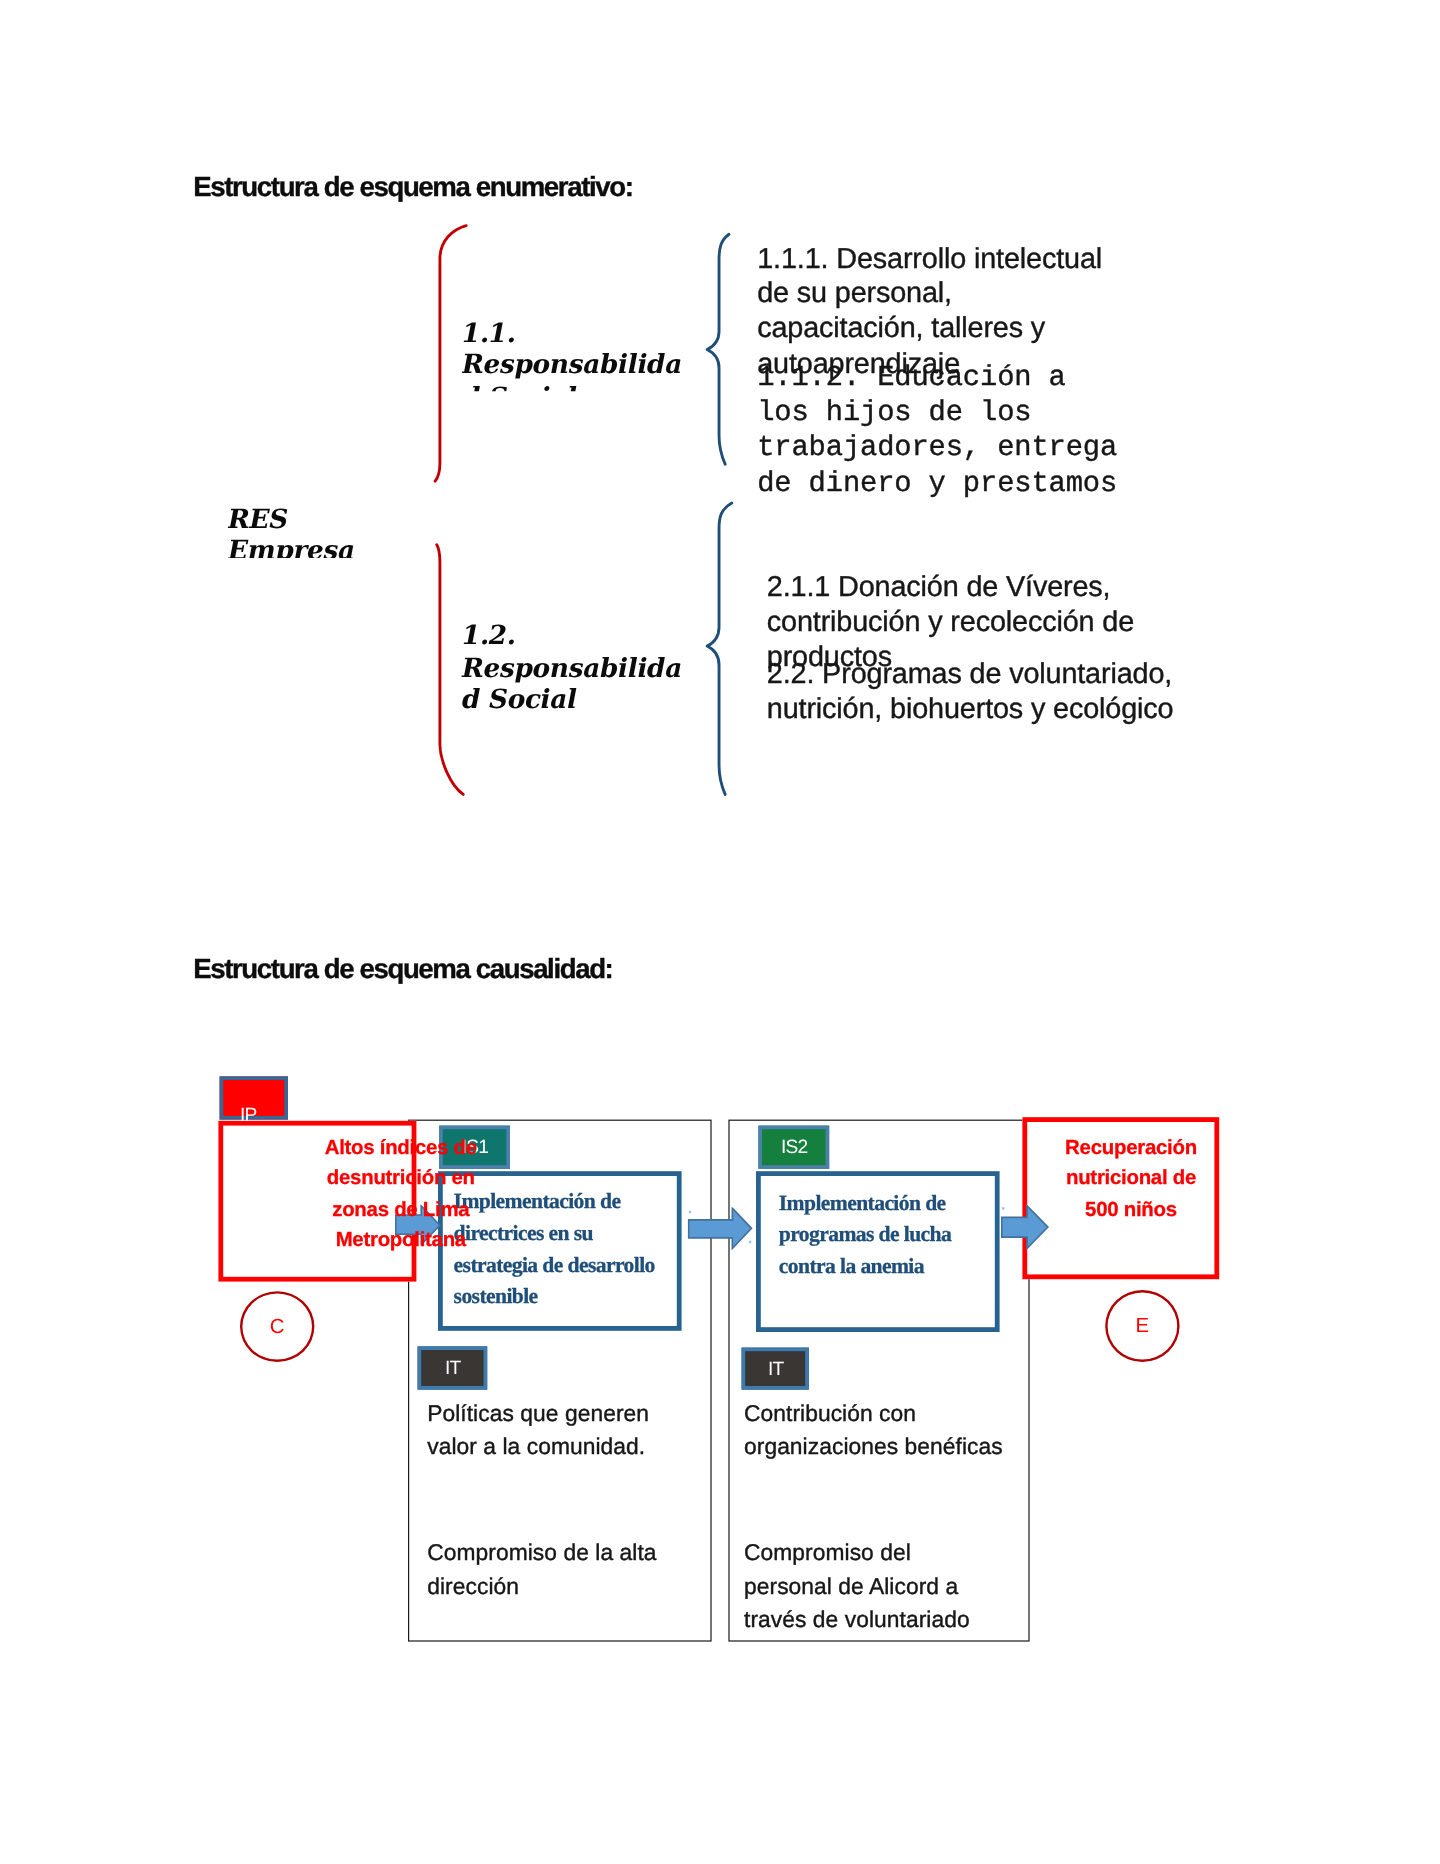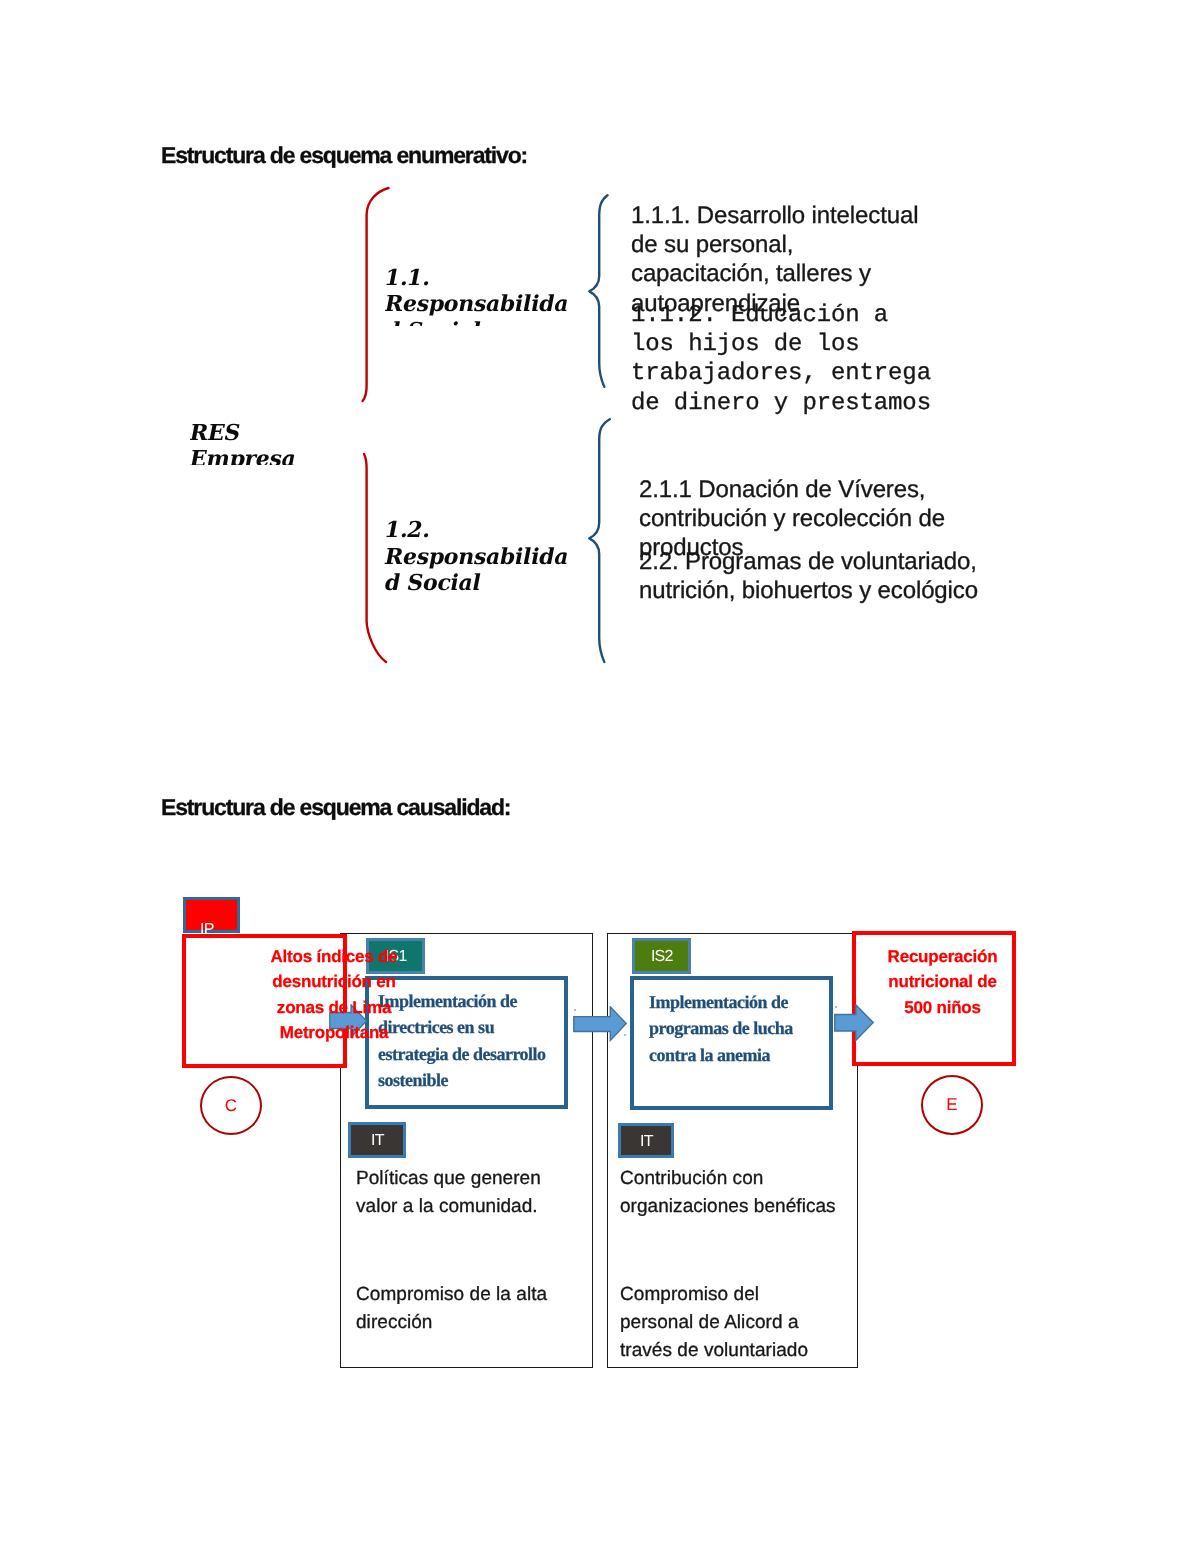--- a/index.html
+++ b/index.html
@@ -88,21 +88,21 @@
 
     <svg class="abs" style="left:573px;top:1006px;" width="56" height="36" viewBox="0 0 56 36">
       <path d="M 0.8 10.6 L 37.3 10.6 L 37.3 0.8 L 53.2 17.6 L 37.3 34.4 L 37.3 25.5 L 0.8 25.5 Z" fill="#5B9BD5" stroke="#41719C" stroke-width="1.4" stroke-linejoin="miter"></path>
     </svg>
 
     <div class="abs" style="left:574px;top:1009px;width:2px;height:2px;background:#9DC3E6;"></div>
     <div class="abs" style="left:624px;top:1034px;width:2px;height:2px;background:#9DC3E6;"></div>
     <div class="abs" style="left:835px;top:1006px;width:2px;height:2px;background:#9DC3E6;"></div>
     <div class="abs" style="left:870px;top:1035px;width:2px;height:2px;background:#9DC3E6;"></div>
 
-    <div class="abs tagbox" style="left:632px;top:938px;width:59px;height:36px;background:#4d7c0f;border:3px solid #4C80AC;">
+    <div class="abs tagbox" style="left:632px;top:938px;width:59px;height:36px;background:#15803d;border:3px solid #4C80AC;">
       <span>IS2</span>
     </div>
     <div class="abs bluebox" style="left:630px;top:976px;width:203px;height:134px;"></div>
     <div class="abs bluetext" style="left:649px;top:989px;width:168px;">Implementación de programas de lucha contra la anemia</div>
     <div class="abs tagbox" style="left:618px;top:1123px;width:56px;height:35px;background:#3A3634;border:3px solid #3C7BB0;">
       <span>IT</span>
     </div>
     <div class="abs ittext" style="left:620px;top:1281px;width:200px;">Compromiso del personal de Alicord a través de voluntariado</div>
     <div class="abs ittext" style="left:620px;top:1165px;width:222px;">Contribución con organizaciones benéficas</div>
 

